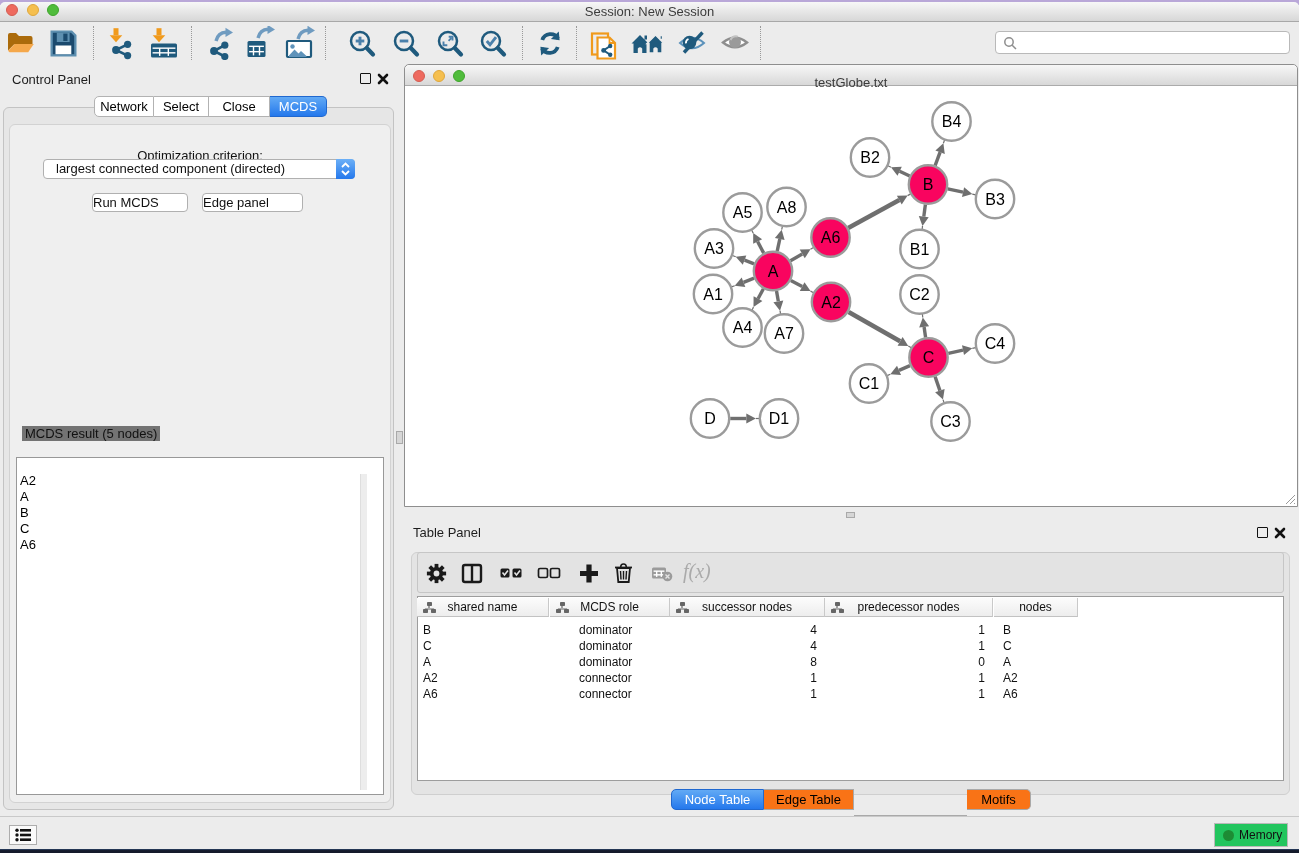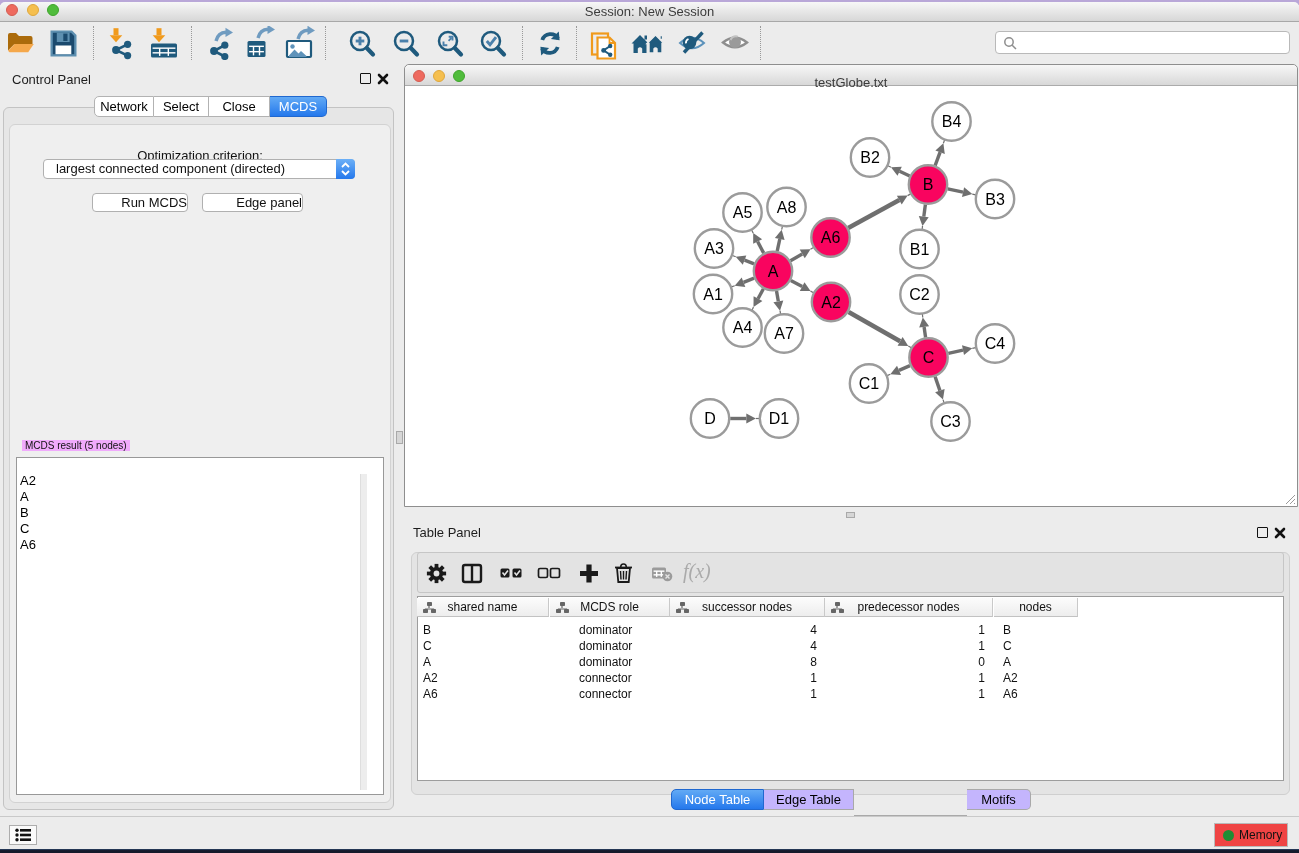--- a/index.html
+++ b/index.html
@@ -30,54 +30,54 @@
 .tab.first{border-left:1px solid #b2b2b2;border-radius:5px 0 0 5px;}
 .tab.sel{background:linear-gradient(#62aaf5,#2478ec);color:#fff;
   border-color:#2068cf;border-radius:0 5px 5px 0;}
 .opt-label{left:10px;top:136px;width:380px;text-align:center;font-size:13px;color:#111;margin-top:12px;}
 .select{left:43px;top:159px;width:312px;height:20px;background:#fff;
   border:1px solid #b0b0b0;border-radius:4px;font-size:13px;color:#111;
   line-height:18px;padding-left:12px;}
 .stepper{right:-1px;top:-1px;width:19px;height:20px;border-radius:0 4px 4px 0;
   background:linear-gradient(#6cb0f7,#2478ec);}
 .btn{height:19px;background:#fff;border:1px solid #b0b0b0;border-radius:4px;
-  font-size:13px;color:#111;text-align:right;line-height:17px;}
+  font-size:13px;color:#111;text-align:left;line-height:17px;}
 .fieldset{left:16px;top:457px;width:368px;height:338px;border:1px solid #989898;
   background:#fff;}
-.legend{left:22px;top:440px;background:#f0abfc;font-size:10px;color:#111;
+.legend{left:22px;top:426px;background:#737373;font-size:13px;color:#111;
   padding:0 3px;}
 .mlist{left:20px;top:473px;font-size:13px;color:#000;line-height:16px;}
 .vscroll{left:360px;top:474px;width:7px;height:316px;background:#ededed;border-left:1px solid #dedede;}
 
 .netwin{left:404px;top:64px;width:894px;height:443px;background:#fff;
   border:1px solid #8e8e8e;border-radius:5px 5px 0 0;}
 .nettitle{left:0;top:0;width:892px;height:21px;
   background:linear-gradient(#f7f7f7,#d8d8d8);
   border-bottom:1px solid #ababab;border-radius:5px 5px 0 0;}
 
 .tp-title{left:413px;top:525px;font-size:13px;color:#1d1d1d;}
 .tp-toolbar{left:417px;top:552px;width:867px;height:41px;background:#e3e3e3;
   border:1px solid #c6c6c6;border-radius:3px;}
 .tablearea{left:417px;top:596px;width:867px;height:185px;background:#fff;
   border:1px solid #9d9d9d;}
 .thead{left:0;top:1px;height:19px;background:linear-gradient(#fcfcfc,#ededed);
   border-right:1px solid #c9c9c9;border-bottom:1px solid #c2c2c2;
   font-size:12px;color:#111;text-align:center;line-height:18px;}
 .trow{font-size:12px;color:#111;height:16px;line-height:16px;}
 .btabs{left:671px;top:789px;height:21px;display:flex;}
-.btab{height:21px;border:1px solid #a9a9a9;border-left:none;background:#c4b5fd;
+.btab{height:21px;border:1px solid #a9a9a9;border-left:none;background:#f97316;
   font-size:13px;color:#000;text-align:center;line-height:19px;}
 .btab.first{border-left:1px solid #a9a9a9;border-radius:5px 0 0 5px;
   background:linear-gradient(#62aaf5,#2478ec);color:#fff;border-color:#2068cf;}
 .btab.last{border-radius:0 5px 5px 0;}
 .statusbar{left:0;top:816px;width:1299px;height:33px;background:#ececec;
   border-top:1px solid #c9c9c9;}
 .sb-btn{left:9px;top:8px;width:28px;height:20px;background:#fafafa;
   border:1px solid #adadad;}
-.mem-btn{left:1214px;top:6px;width:74px;height:24px;background:#ef4444;
+.mem-btn{left:1214px;top:6px;width:74px;height:24px;background:#22c55e;
   border:1px solid #b9b9b9;font-size:12px;color:#111;}
 .darkstrip{left:0;top:849px;width:1299px;height:4px;
   background:linear-gradient(#2c4468,#141a2b 40%,#141a2b);}
 .splitter{background:#d6d6d6;border:1px solid #a9a9a9;}
 </style></head><body>
 <div class="abs purple"></div>
 <div class="abs titlebar"></div>
 <div class="abs tl red" style="left:6px;"></div>
 <div class="abs tl yel" style="left:27px;"></div>
 <div class="abs tl grn" style="left:47px;"></div>

